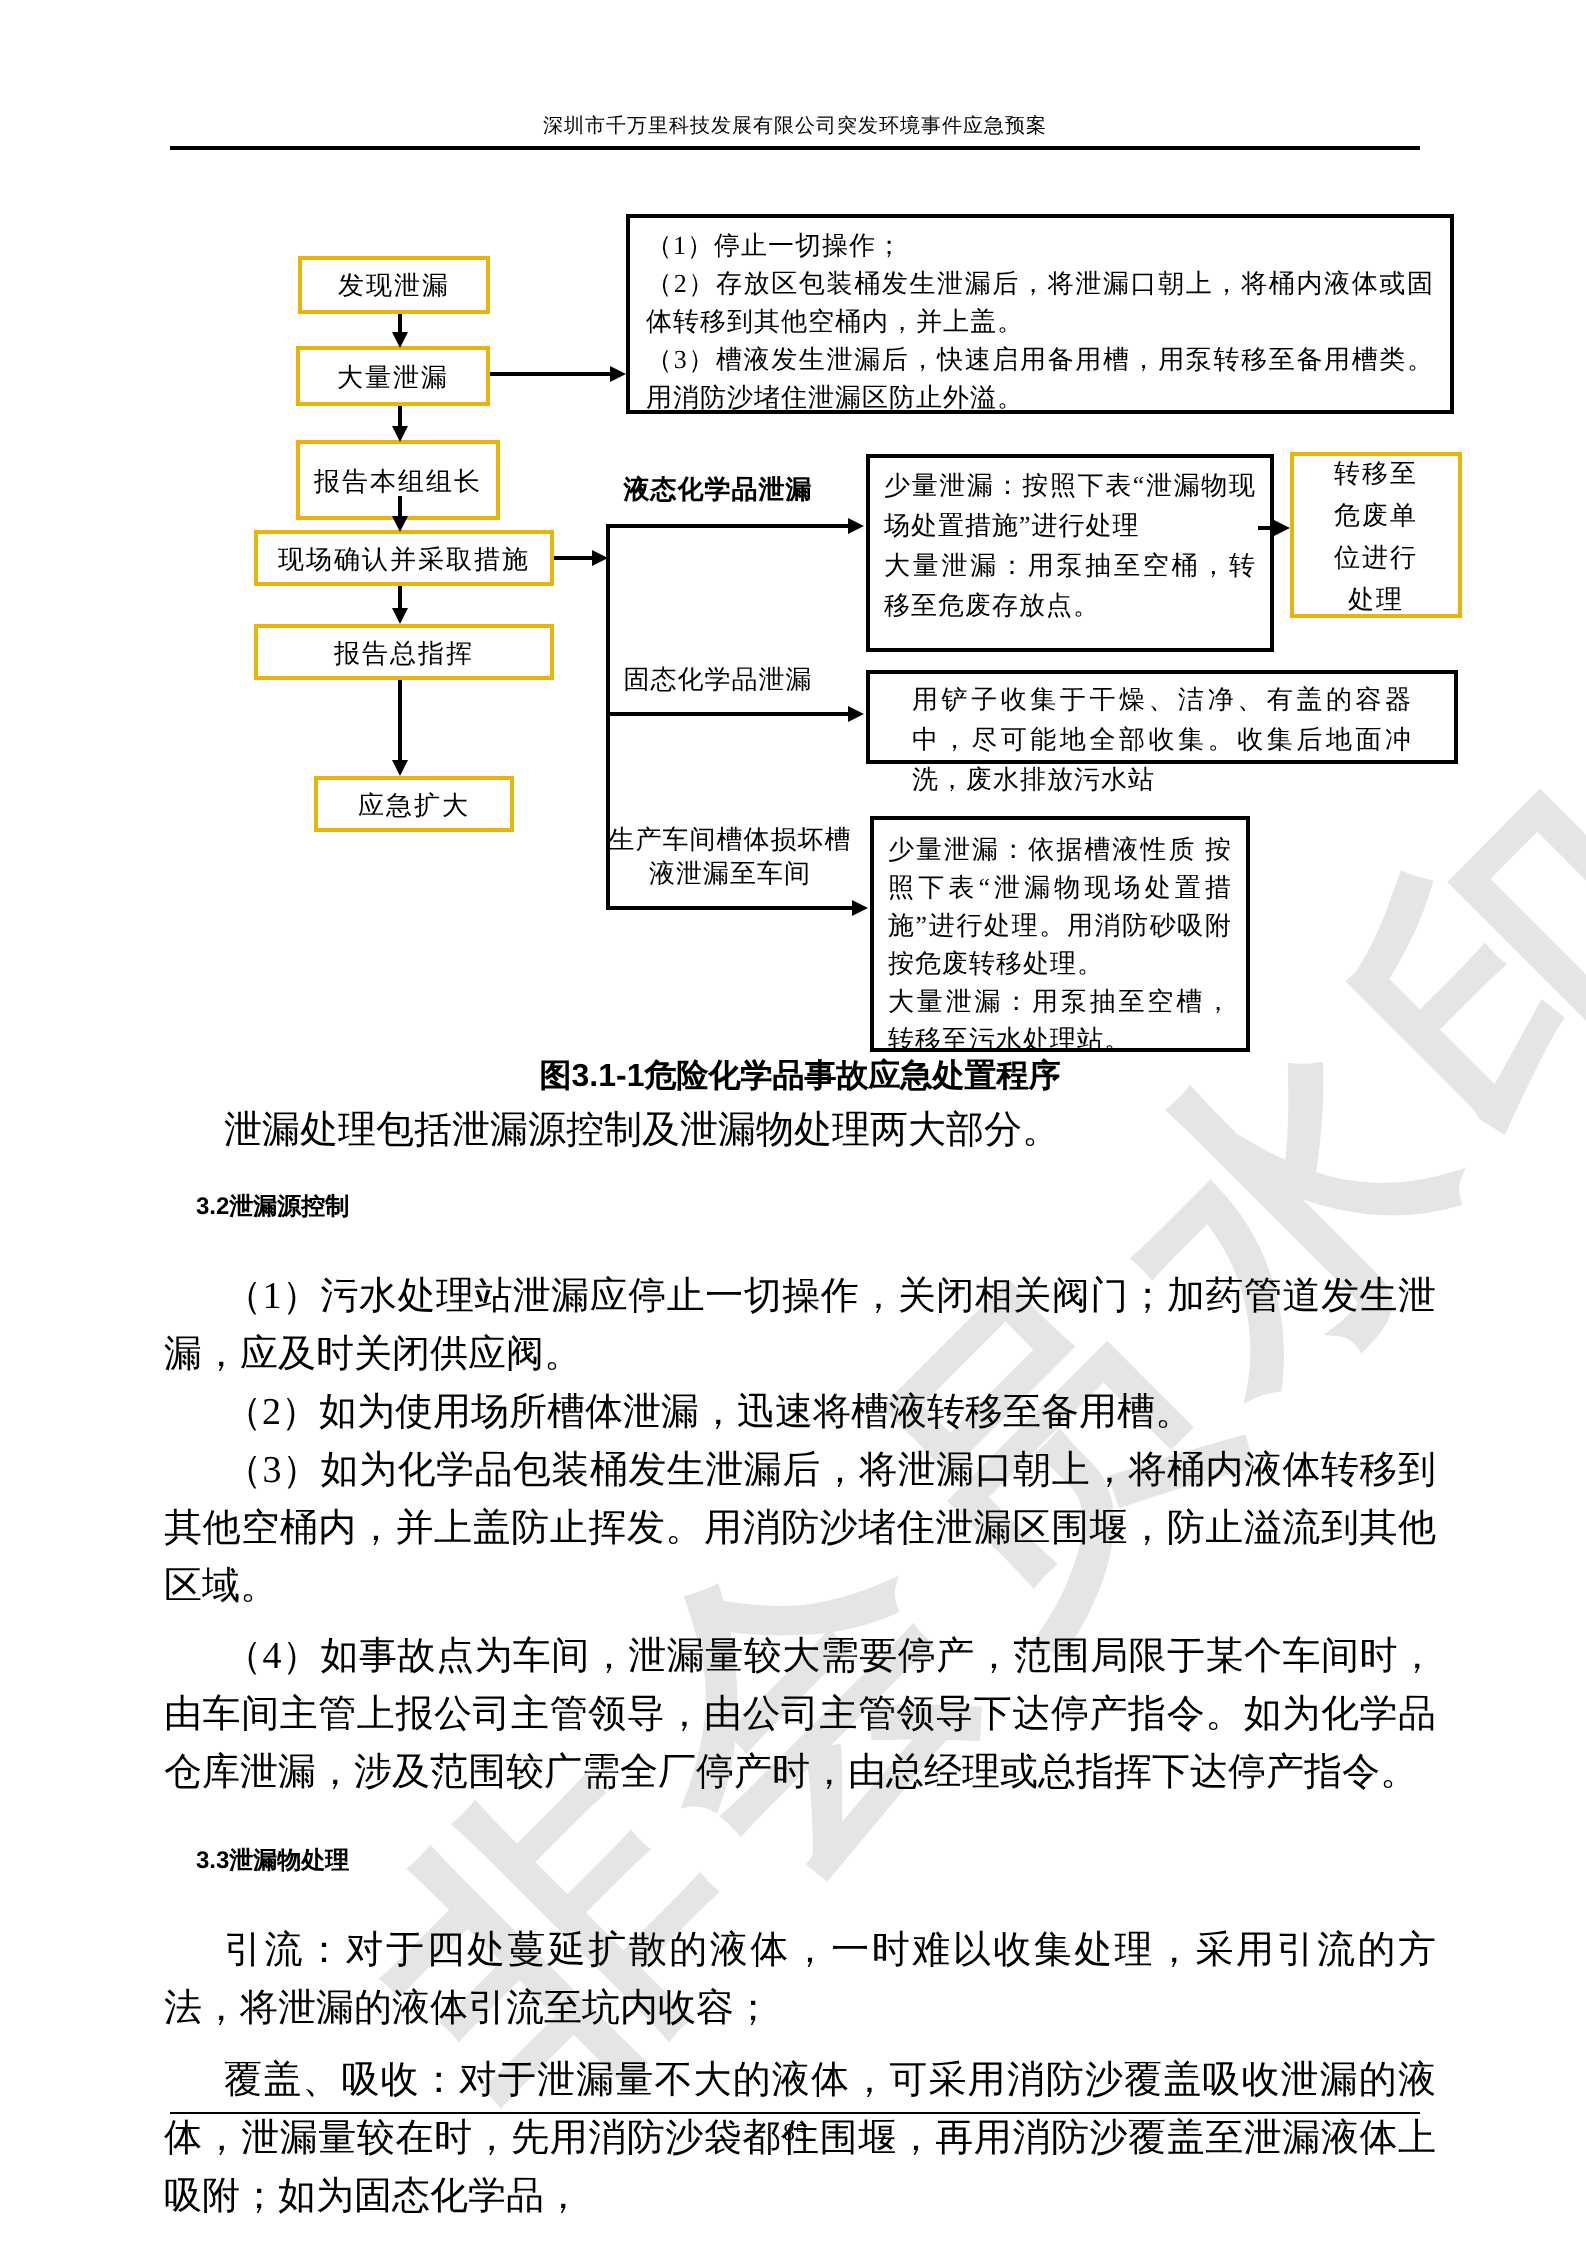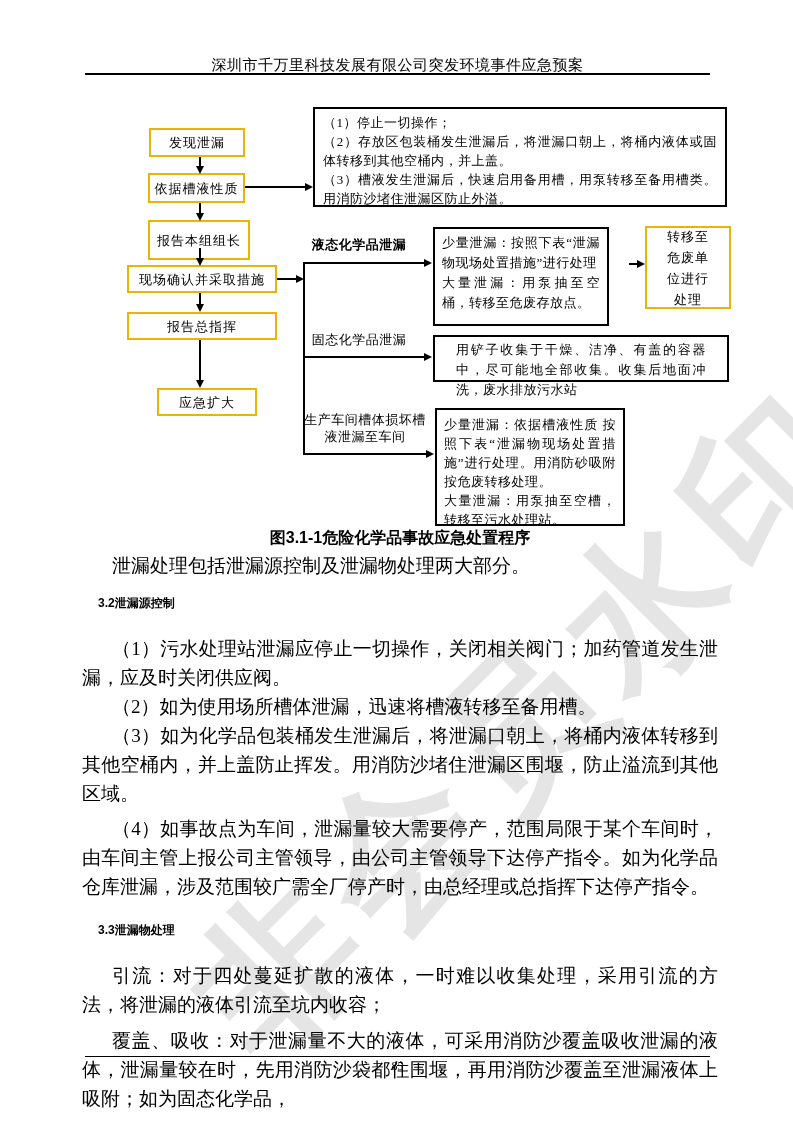--- a/index.html
+++ b/index.html
@@ -10,21 +10,21 @@
   
   #watermark{
     position:absolute;left:148px;top:952px;z-index:1;
     font-family:"Liberation Sans",sans-serif;font-weight:bold;
     font-size:158px;letter-spacing:14px;color:rgba(0,0,0,0.10);
     white-space:nowrap;transform:rotate(-45deg);transform-origin:0 0;
   }
   .layer{position:absolute;inset:0;z-index:2;}
   
   .hdr{position:absolute;top:56px;left:85px;width:625px;text-align:center;
-       font-size:15px;letter-spacing:0.5px;}
+       font-size:10px;letter-spacing:0.5px;}
   .hdr-line{position:absolute;top:73px;left:85px;width:625px;height:2px;background:#000;}
   .ftr-line{position:absolute;top:1056px;left:85px;width:625px;height:1px;background:#000;}
   .ftr{position:absolute;top:1059px;left:85px;width:625px;text-align:center;font-size:12px;}
   
   .box{position:absolute;box-sizing:border-box;border:2px solid #eab308;background:transparent;
        font-size:13px;line-height:19px;letter-spacing:1px;
        display:flex;align-items:center;justify-content:center;text-align:center;}
   .tbox{position:absolute;box-sizing:border-box;border:2px solid #000;background:transparent;
         font-size:13px;letter-spacing:0.5px;text-align:justify;display:block;}
   .prewrap{white-space:pre-wrap;}
@@ -52,21 +52,21 @@
 <div id="page">
 
   <div id="watermark">非会员水印</div>
 
   <div class="layer">
 
     <div class="hdr">深圳市千万里科技发展有限公司突发环境事件应急预案</div>
     <div class="hdr-line"></div>
 
     <div class="box" style="left:149px;top:128px;width:96px;height:29px;">发现泄漏</div>
-    <div class="box" style="left:148px;top:173px;width:97px;height:30px;">依据槽液性质</div>
+    <div class="box" style="left:148px;top:173px;width:97px;height:30px;">大量泄漏</div>
     <div class="box" style="left:148px;top:220px;width:102px;height:40px;">报告本组组长</div>
     <div class="box" style="left:127px;top:265px;width:150px;height:28px;">现场确认并采取措施</div>
     <div class="box" style="left:127px;top:312px;width:150px;height:28px;">报告总指挥</div>
     <div class="box" style="left:157px;top:388px;width:100px;height:28px;text-align:center;">应急扩大</div>
 
     <div>
       <div class="vline" style="left:199px;top:157px;width:2px;height:10px;"></div>
       <div class="head-down" style="left:196px;top:166px;"></div>
       <div class="vline" style="left:199px;top:203px;width:2px;height:11px;"></div>
       <div class="head-down" style="left:196px;top:213px;"></div>
@@ -99,21 +99,21 @@
       <div class="head-right" style="left:424px;top:353px;"></div>
 
       <div class="hline" style="left:303px;top:453px;width:124px;height:2px;"></div>
       <div class="head-right" style="left:426px;top:450px;"></div>
     </div>
 
     <div class="blabel" style="left:303px;top:236px;width:112px;font-weight:bold;">液态化学品泄漏</div>
     <div class="blabel" style="left:303px;top:331px;width:112px;">固态化学品泄漏</div>
     <div class="blabel" style="left:298px;top:411px;width:134px;">生产车间槽体损坏槽液泄漏至车间</div>
 
-    <div class="tbox prewrap" style="left:433px;top:227px;width:176px;height:99px;padding:4px 7px;line-height:20px;">少量泄漏：按照下表“泄漏物现场处置措施”进行处理
+    <div class="tbox prewrap" style="left:433px;top:227px;width:204px;height:99px;padding:4px 7px;line-height:20px;">少量泄漏：按照下表“泄漏物现场处置措施”进行处理
 大量泄漏：用泵抽至空桶，转移至危废存放点。</div>
     <div class="tbox" style="left:433px;top:335px;width:296px;height:47px;padding:3px 21px;line-height:20px;">用铲子收集于干燥、洁净、有盖的容器中，尽可能地全部收集。收集后地面冲洗，废水排放污水站</div>
     <div class="tbox prewrap" style="left:435px;top:408px;width:190px;height:118px;padding:5px 7px;line-height:19px;">少量泄漏：依据槽液性质 按照下表“泄漏物现场处置措施”进行处理。用消防砂吸附 按危废转移处理。
 大量泄漏：用泵抽至空槽，转移至污水处理站。</div>
 
     <div>
       <div class="hline" style="left:629px;top:263px;width:9px;height:2px;"></div>
       <div class="head-right" style="left:637px;top:260px;"></div>
     </div>
 

